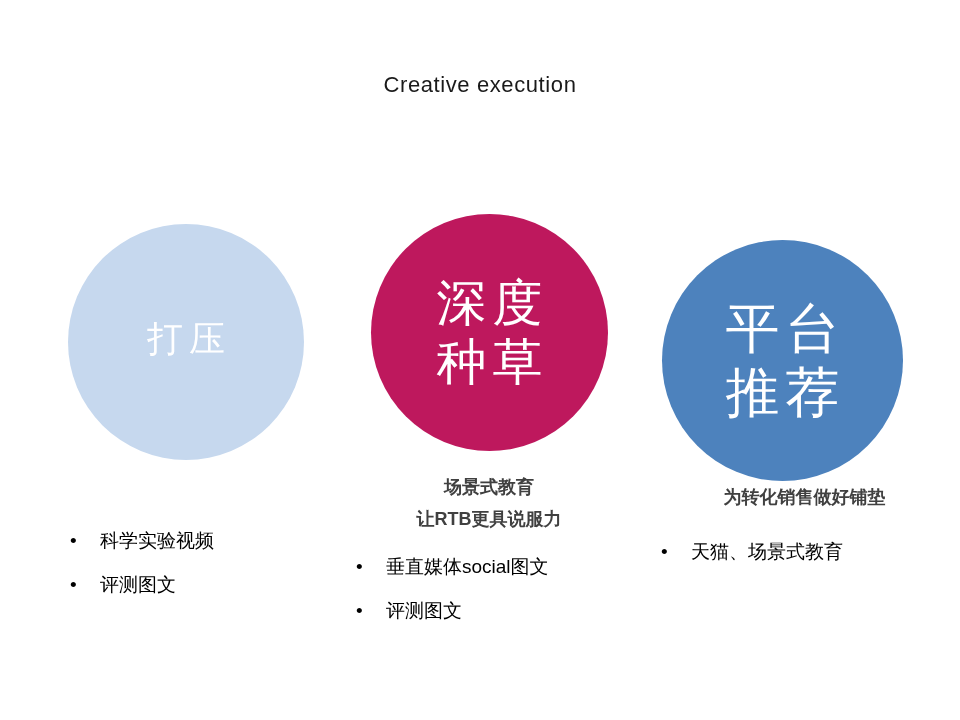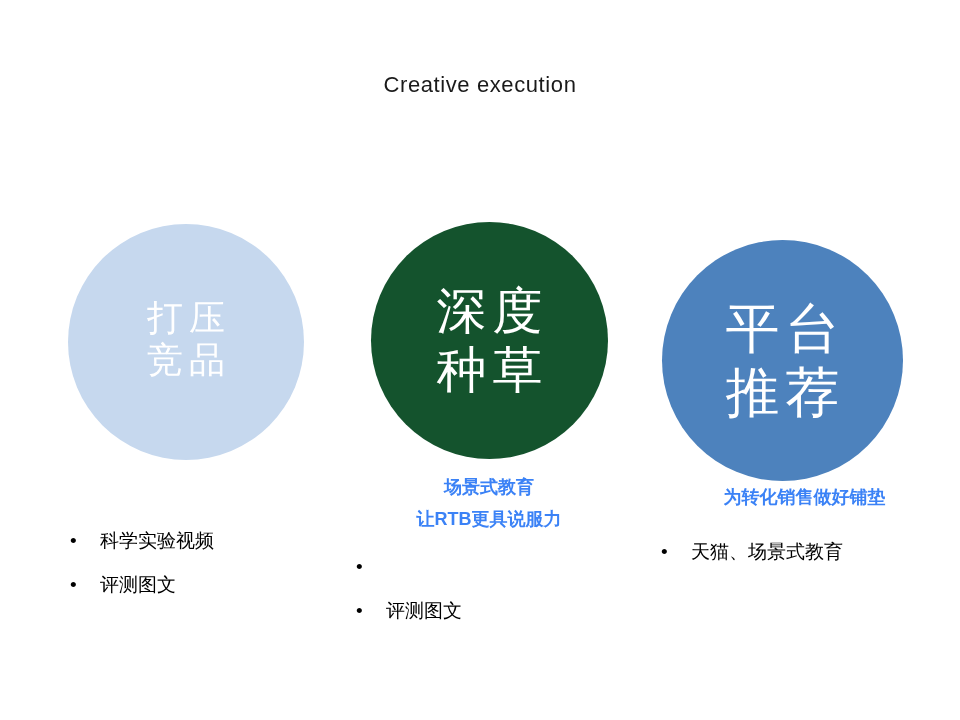--- a/index.html
+++ b/index.html
@@ -64,24 +64,24 @@
     left: 68px;
     top: 224px;
     width: 236px;
     height: 236px;
     background: #c6d8ee;
   }
   #circle-1 .c-line { font-size: 36px; font-family: Liberation Mono, monospace; }
 
   #circle-2 {
     left: 371px;
-    top: 222px;
+    top: 214px;
     width: 237px;
     height: 237px;
-    background: #14532d;
+    background: #be185d;
   }
   #circle-2 .c-line { font-size: 50px; }
 
   #circle-3 {
     left: 662px;
     top: 240px;
     width: 241px;
     height: 241px;
     background: #4d82bd;
   }
@@ -90,21 +90,21 @@
   
   .column {
     position: absolute;
     box-sizing: border-box;
   }
   #column-1 { left: 46px;  top: 505px; width: 300px; }
   #column-2 { left: 340px; top: 472px; width: 310px; }
   #column-3 { left: 645px; top: 482px; width: 315px; }
 
   .caption {
-    color: #3b82f6;
+    color: #404040;
     font-weight: bold;
     font-size: 18px;
     line-height: 1.75;
     text-align: center;
     white-space: pre;
   }
   #column-1 .caption-block { padding-left: 18px; }
   #column-2 .caption-block { padding-right: 12px; }
   #column-3 .caption-block { padding-left: 4px; }
 
@@ -137,21 +137,20 @@
 </style>
 </head>
 <body>
 
 <div class="slide">
 
   <div class="slide-title">Creative execution</div>
 
   <div class="circle" id="circle-1">
     <span class="c-line">打压</span>
-    <span class="c-line">竞品</span>
   </div>
 
   <div class="circle" id="circle-2">
     <span class="c-line">深度</span>
     <span class="c-line">种草</span>
   </div>
 
   <div class="circle" id="circle-3">
     <span class="c-line">平台</span>
     <span class="c-line">推荐</span>
@@ -171,20 +170,21 @@
   </div>
 
   <div class="column" id="column-2">
     <div class="caption-block">
       <div class="caption">场景式教育</div>
       <div class="caption">让RTB更具说服力</div>
     </div>
     <ul class="bullet-list">
       <li class="bullet-item">
         <span class="bullet-dot">•</span>
+        <span class="bullet-text">垂直媒体social图文</span>
       </li>
       <li class="bullet-item">
         <span class="bullet-dot">•</span>
         <span class="bullet-text">评测图文</span>
       </li>
     </ul>
   </div>
 
   <div class="column" id="column-3">
     <div class="caption-block">

